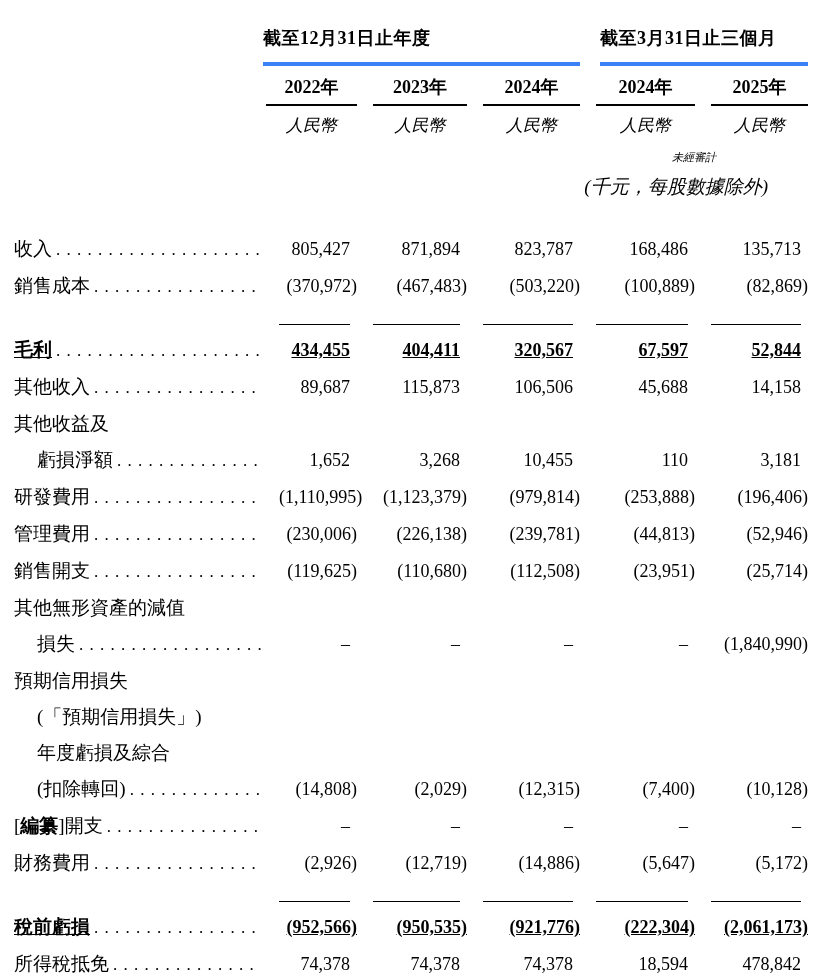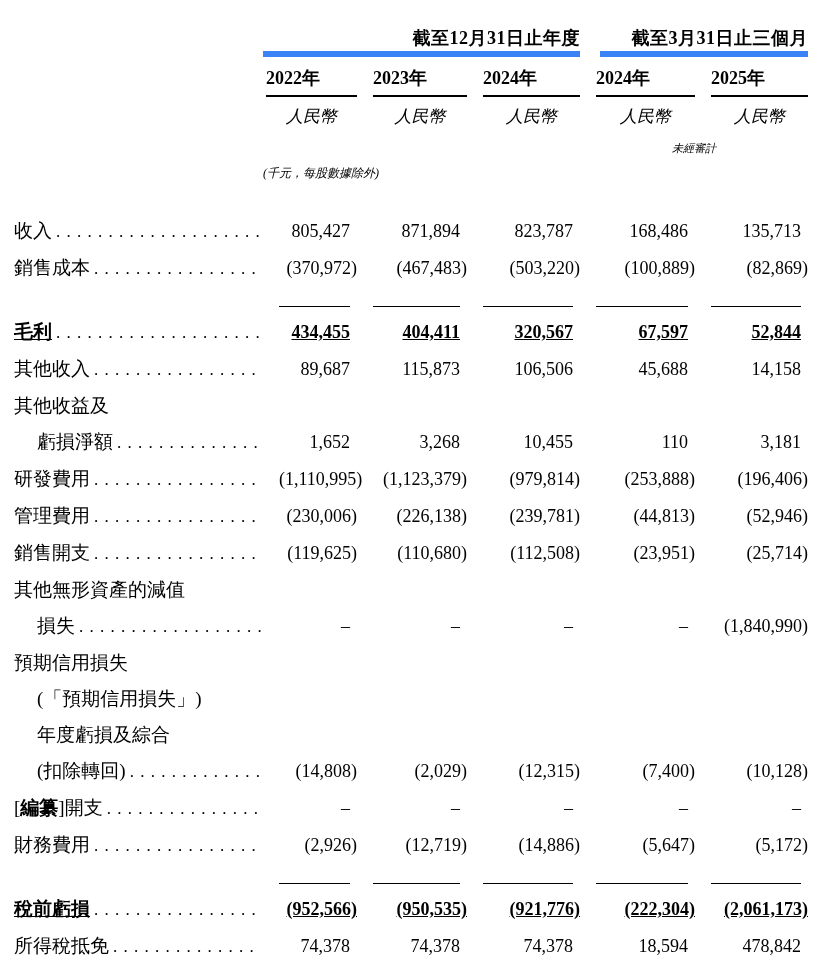--- a/index.html
+++ b/index.html
@@ -18,27 +18,27 @@
     background: #ffffff;
     overflow: hidden;
   }
   
   .hgrid, .row {
     display: grid;
     grid-template-columns: 249px 94px 110px 113px 115px 113px;
     align-items: baseline;
   }
   
-  .gtitle-wrap { border-bottom: 6px solid #3b82f6; padding-bottom: 1px; text-align: right; }
+  .gtitle-wrap { border-bottom: 4px solid #3b82f6; padding-bottom: 12px; text-align: left; }
   .g1 { grid-column: 2 / 5; }
   .g2 { grid-column: 5 / 7; margin-left: 20px; }
   .gtitle { font-weight: 700; font-size: 18px; letter-spacing: 0.5px; }
   .years { margin-top: 9px; }
   .ycell {
-    text-align: left;
+    text-align: center;
     font-weight: 700;
     font-size: 18px;
     border-bottom: 2px solid #000;
     padding-bottom: 5px;
     margin-left: 16px;
   }
   .ycell.first { margin-left: 3px; }
   .ccy { margin-top: 8px; }
   .ccy-cell {
     text-align: center;
@@ -52,24 +52,24 @@
     grid-column: 5 / 7;
     margin-left: 20px;
     margin-right: 20px;
     text-align: center;
     font-style: italic;
     font-size: 11px;
   }
   .note-row { margin-top: 9px; }
   .unit-note {
     grid-column: 2 / 7;
-    text-align: left;
+    text-align: right;
     margin-right: 40px;
     font-style: italic;
-    font-size: 12px;
+    font-size: 19px;
   }
   
   .tbody { margin-top: 31px; }
   .row { line-height: 36px; }
   .row.bold .lbl-text, .row.bold .num { font-weight: 700; text-decoration: underline; }
   .lbl { display: flex; align-items: baseline; font-size: 19px; overflow: hidden; }
   .lbl.ind { padding-left: 23px; }
   .lbl-text { white-space: nowrap; }
   .lbl-text .b { font-weight: 700; }
   .dots {

